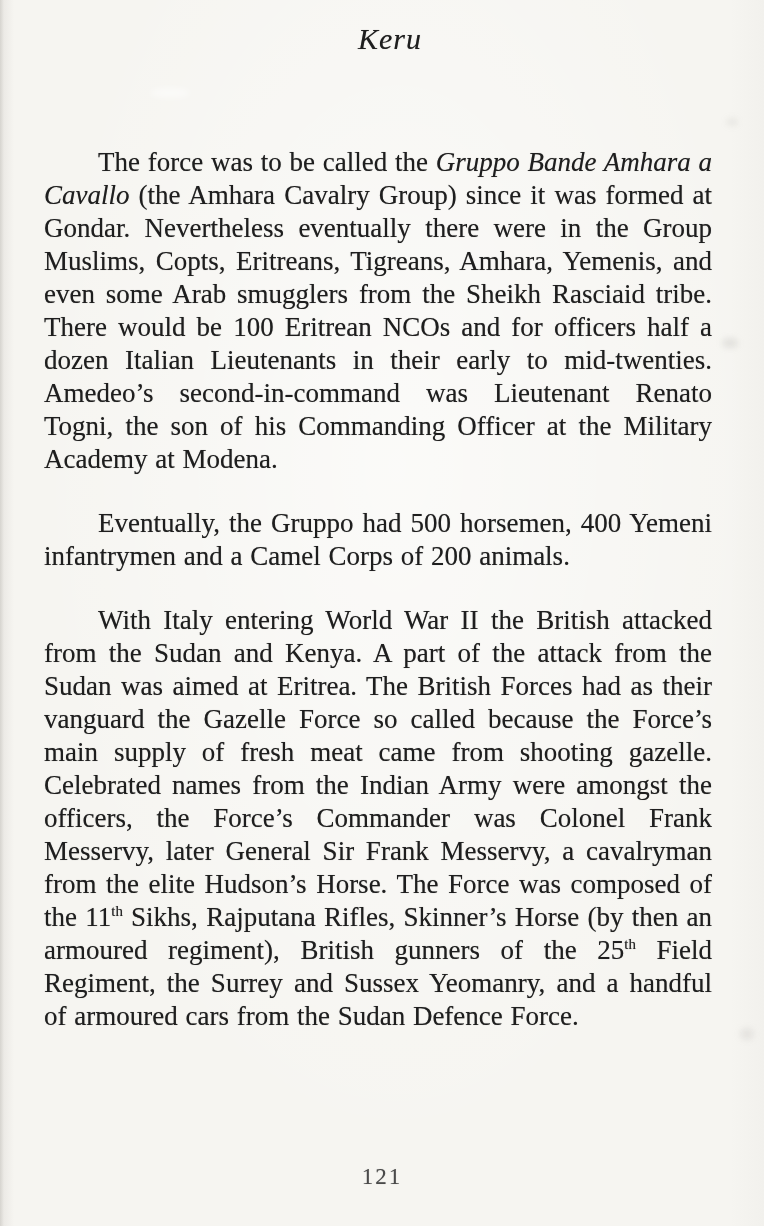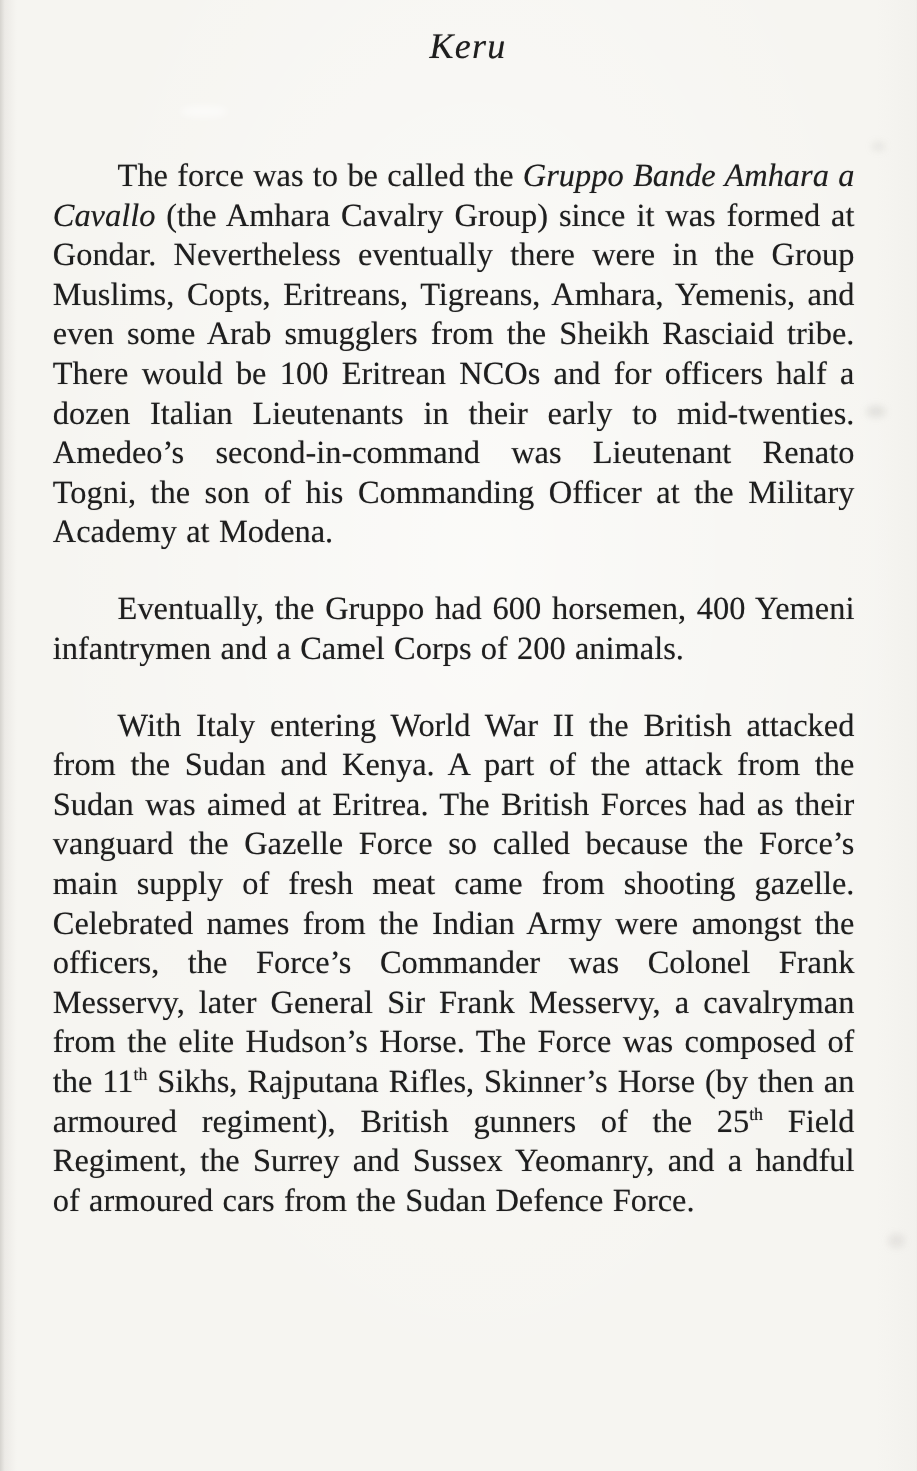--- a/index.html
+++ b/index.html
@@ -37,21 +37,21 @@
     top: 130px;
     left: 44px;
     width: 668px;
     font-size: 27px;
     line-height: 33px;
     text-align: justify;
     text-shadow: 0 0 0.7px rgba(30,30,30,0.5);
     word-spacing: 1px;
   }
   .para {
-    margin: 0 0 31px 0;
+    margin: 16px 0 31px 0;
     text-indent: 54px;
   }
   .para i { font-style: italic; }
   .para sup {
     font-size: 0.55em;
     line-height: 0;
     vertical-align: super;
   }
   .folio {
     position: absolute;
@@ -76,22 +76,23 @@
   .smudge.s4 { left: 726px; top: 118px; width: 12px; height: 8px;  background: rgba(140,138,132,0.12); }
 </style>
 </head>
 <body>
 
 <div class="page">
   <div class="running-head">Keru</div>
 
   <div class="body-text">
       <p class="para"><span>The force was to be called the </span><i>Gruppo Bande Amhara a Cavallo</i><span> (the Amhara Cavalry Group) since it was formed at Gondar. Nevertheless eventually there were in the Group Muslims, Copts, Eritreans, Tigreans, Amhara, Yemenis, and even some Arab smugglers from the Sheikh Rasciaid tribe. There would be 100 Eritrean NCOs and for officers half a dozen Italian Lieutenants in their early to mid-twenties. Amedeo’s second-in-command was Lieutenant Renato Togni, the son of his Commanding Officer at the Military Academy at Modena.</span></p>
-      <p class="para"><span>Eventually, the Gruppo had 600 horsemen, 400 Yemeni infantrymen and a Camel Corps of 200 animals.</span></p>
+      <p class="para"><span>Eventually, the Gruppo had 500 horsemen, 400 Yemeni infantrymen and a Camel Corps of 200 animals.</span></p>
       <p class="para"><span>With Italy entering World War II the British attacked from the Sudan and Kenya. A part of the attack from the Sudan was aimed at Eritrea. The British Forces had as their vanguard the Gazelle Force so called because the Force’s main supply of fresh meat came from shooting gazelle. Celebrated names from the Indian Army were amongst the officers, the Force’s Commander was Colonel Frank Messervy, later General Sir Frank Messervy, a cavalryman from the elite Hudson’s Horse. The Force was composed of the 11</span><sup>th</sup><span> Sikhs, Rajputana Rifles, Skinner’s Horse (by then an armoured regiment), British gunners of the 25</span><sup>th</sup><span> Field Regiment, the Surrey and Sussex Yeomanry, and a handful of armoured cars from the Sudan Defence Force.</span></p>
     </div>
 
+  <div class="folio">121</div>
 
   <div class="smudge s1"></div>
   <div class="smudge s2"></div>
   <div class="smudge s3"></div>
   <div class="smudge s4"></div>
 </div>
 
 </body></html>

